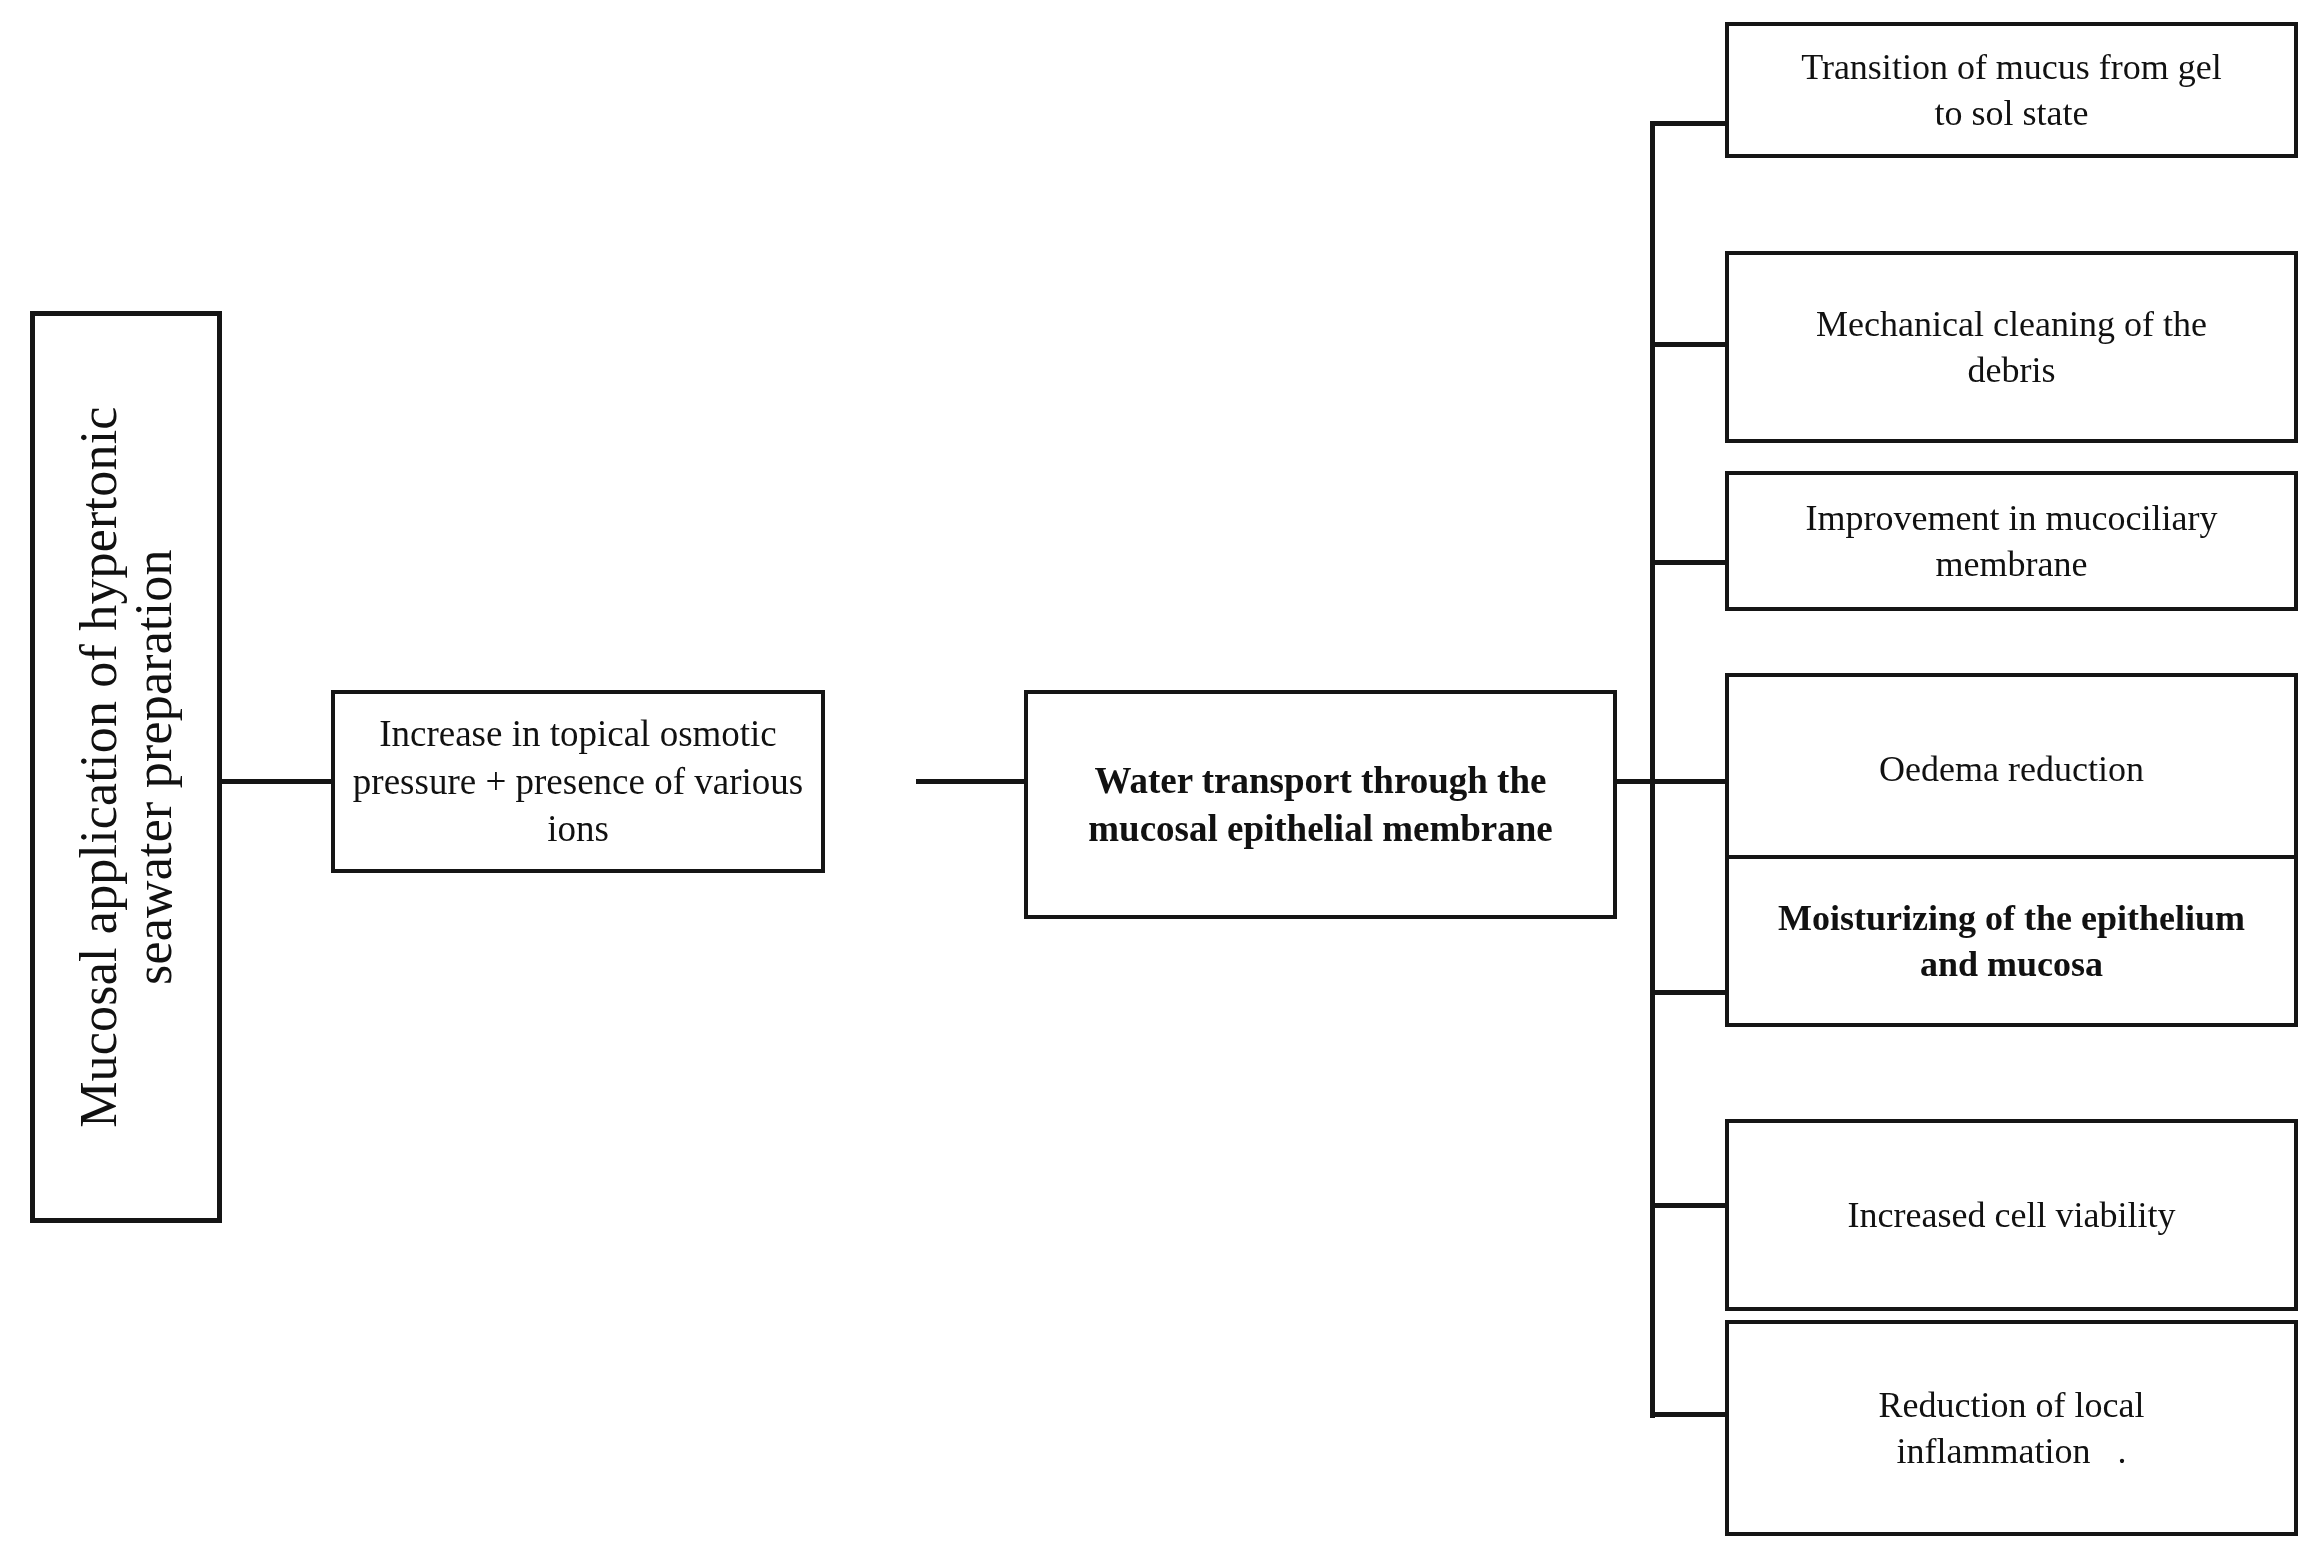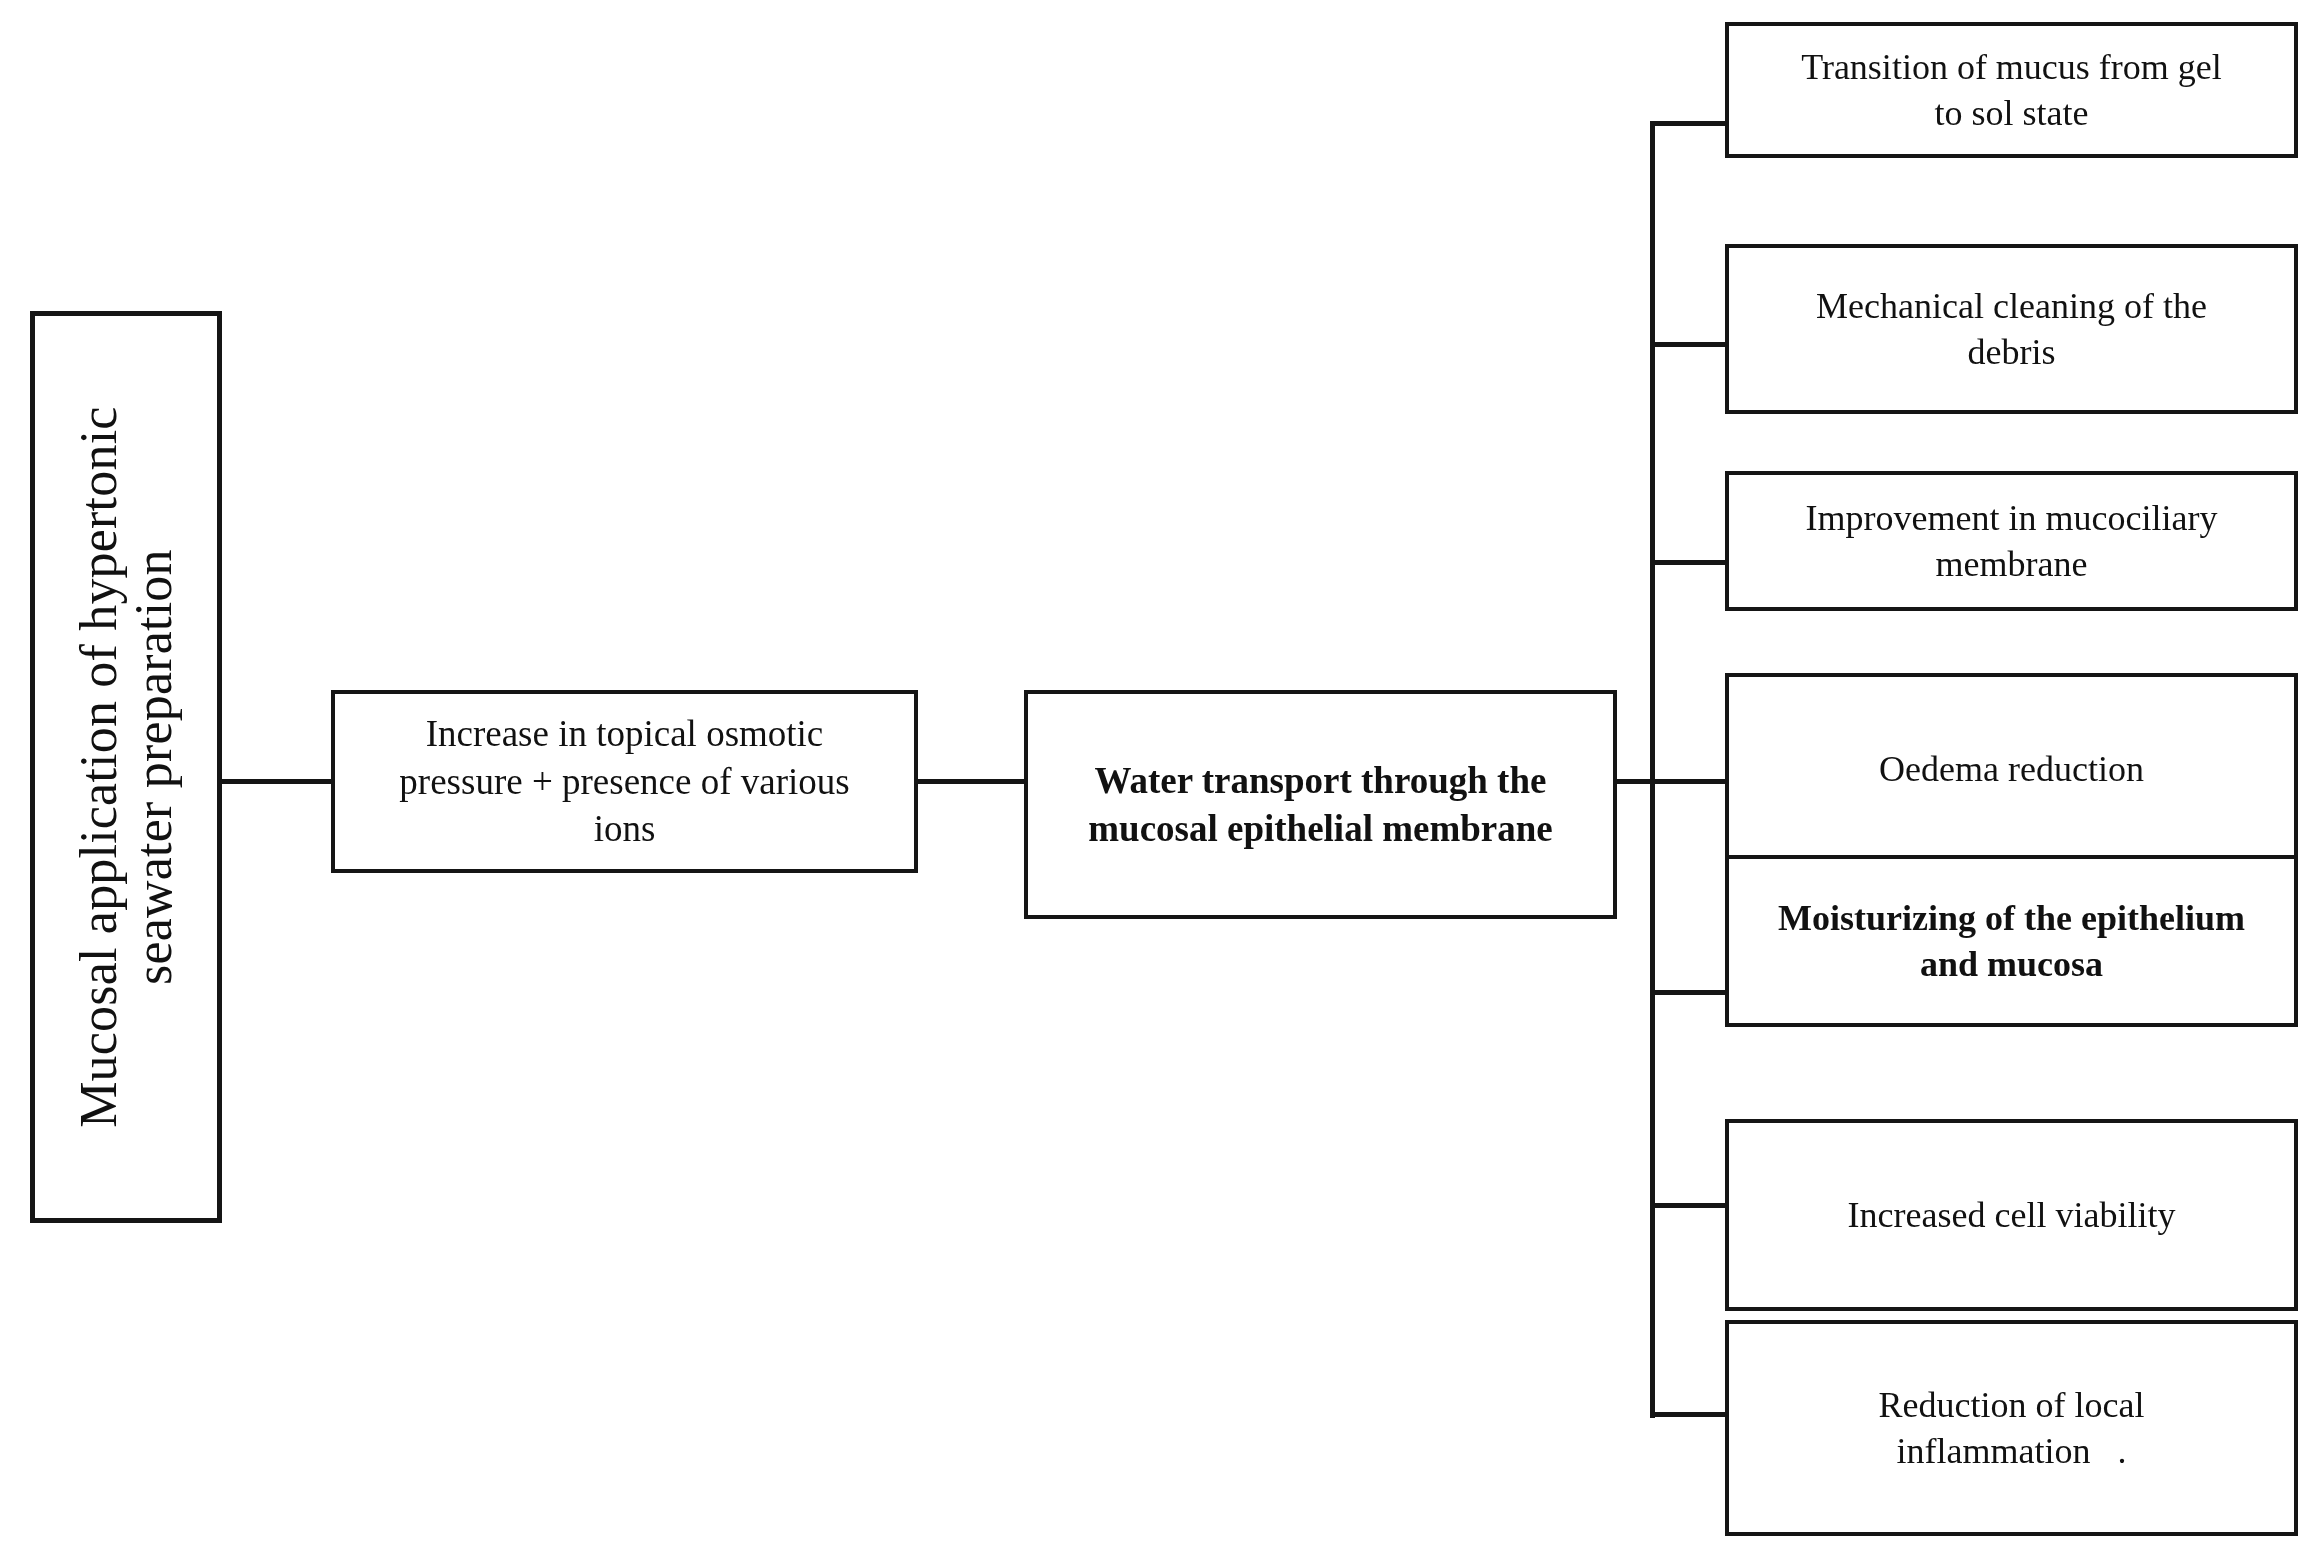--- a/index.html
+++ b/index.html
@@ -52,21 +52,21 @@
     width: auto;
     font-size: 52px;
     letter-spacing: 0.2px;
     line-height: 1.06;
   }
 
   
   #stage1-box {
     left: 331px;
     top: 690px;
-    width: 587px;
+    width: 494px;
     height: 183px;
     font-size: 37px;
   }
 
   
   #stage2-box {
     left: 1024px;
     top: 690px;
     width: 593px;
     height: 229px;
@@ -129,21 +129,21 @@
   <div class="conn h" style="left:1650px; top:560px; width:78px;"></div>
   <div class="conn h" style="left:1650px; top:779px; width:78px;"></div>
   <div class="conn h" style="left:1650px; top:990px; width:78px;"></div>
   <div class="conn h" style="left:1650px; top:1203px; width:78px;"></div>
   <div class="conn h" style="left:1650px; top:1412px; width:78px;"></div>
 
   <div class="node outcome" style="top:21.6px; height:136px;">
     <span class="txt"><span>Transition of mucus from gel</span><br><span>to sol state</span></span>
   </div>
 
-  <div class="node outcome" style="top:244px; height:170px;">
+  <div class="node outcome" style="top:251px; height:192px;">
     <span class="txt"><span>Mechanical cleaning of the</span><br><span>debris</span></span>
   </div>
 
   <div class="node outcome" style="top:471px; height:140px;">
     <span class="txt"><span>Improvement in mucociliary</span><br><span>membrane</span></span>
   </div>
 
   <div class="node outcome" style="top:673px; height:192px;">
     <span class="txt"><span>Oedema reduction</span></span>
   </div>

